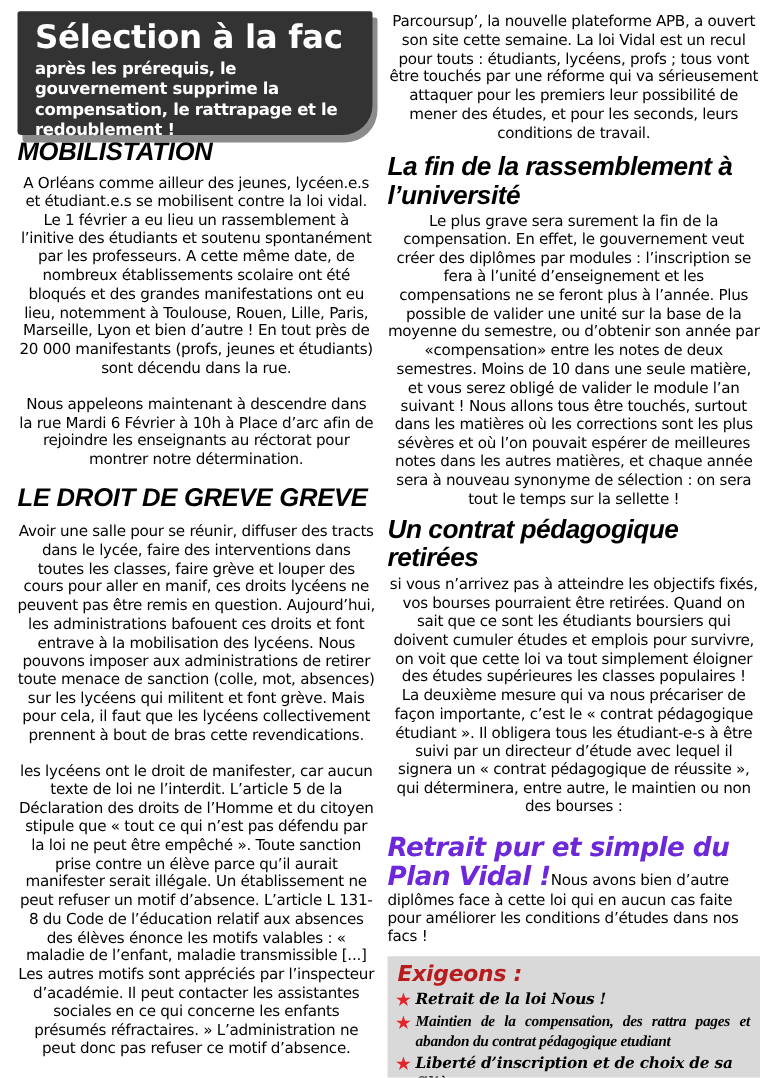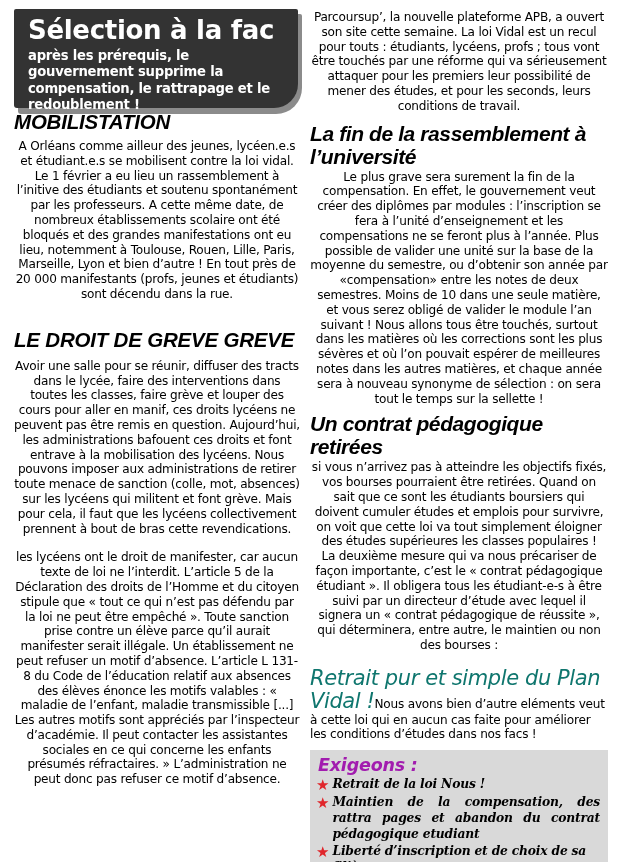--- a/index.html
+++ b/index.html
@@ -106,25 +106,25 @@
   .sp-8 { height: 8px; }
   .sp-10 { height: 10px; }
   .sp-12 { height: 12px; }
   .sp-14 { height: 14px; }
   .sp-16 { height: 16px; }
 
   
   .runin-head {
     font-family: "DejaVu Sans", sans-serif;
     font-style: italic;
-    font-weight: normal;
+    font-weight: bold;
     font-size: 21px;
     line-height: 23px;
     letter-spacing: -0.4px;
-    color: #0f766e;
+    color: #6d28d9;
   }
   .runin-body {
     font-family: "DejaVu Sans", sans-serif;
     font-style: normal;
     font-weight: normal;
     font-size: 12.1px;
     line-height: 14.8px;
     letter-spacing: -0.22px;
     color: #000;
   }
@@ -142,21 +142,21 @@
     width: 298px;
   }
   .demands-title {
     font-family: "DejaVu Sans", sans-serif;
     font-weight: bold;
     font-style: italic;
     font-size: 17.5px;
     line-height: 20px;
     letter-spacing: -0.2px;
     margin: 0 0 1px 2px;
-    color: #a21caf;
+    color: #b91c1c;
   }
   .demand-item {
     display: flex;
     align-items: flex-start;
     margin: 0 0 1px 0;
   }
   .star {
     flex: 0 0 auto;
     color: #e0262b;
     font-size: 15px;
@@ -166,21 +166,21 @@
   }
   .demand-text {
     font-family: "DejaVu Serif", serif;
     font-style: italic;
     font-weight: bold;
     font-size: 12.3px;
     line-height: 16px;
     letter-spacing: -0.2px;
     color: #000;
   }
-  .demand-text.justify { text-align: justify; }
+  .demand-text.justify { text-align: justify; font-family: Liberation Serif, serif; }
 </style>
 </head>
 <body>
 
 <div class="page">
 
   <div class="col col-left">
 
     <div class="banner-wrap">
       <div class="banner-shadow"></div>
@@ -190,20 +190,21 @@
       </div>
     </div>
 
     <div class="sp-16"></div>
 
     <h2 class="sec-head sec-head-upper">MOBILISTATION</h2>
     <div class="sp-6"></div>
     <p class="body">A Orléans comme ailleur des jeunes, lycéen.e.s et étudiant.e.s se mobilisent contre la loi  vidal. Le 1 février a eu lieu un rassemblement à l’initive des étudiants et soutenu spontanément par les professeurs. A cette même date, de nombreux établissements scolaire ont été bloqués et des grandes manifestations ont eu lieu, notemment à Toulouse, Rouen, Lille, Paris, Marseille, Lyon et bien d’autre ! En tout près de 20 000 manifestants (profs, jeunes et étudiants) sont décendu dans la rue.</p>
 
     <div class="sp-14"></div>
+    <p class="body">Nous appeleons maintenant à descendre dans la rue Mardi 6 Février à 10h à Place d’arc afin de rejoindre les enseignants au réctorat pour montrer notre détermination.</p>
 
     <div class="sp-12"></div>
     <h2 class="sec-head sec-head-upper">LE DROIT DE GREVE GREVE</h2>
     <div class="sp-8"></div>
     <p class="body">Avoir une salle pour se réunir, diffuser des tracts dans le lycée, faire des interventions dans toutes les classes, faire grève et louper des cours pour aller en manif, ces droits lycéens ne peuvent pas être remis en question. Aujourd’hui, les administrations bafouent ces droits et font entrave à la mobilisation des lycéens. Nous pouvons imposer aux administrations de retirer toute menace de sanction (colle, mot, absences) sur les  lycéens qui militent et font grève. Mais pour cela, il faut que les lycéens collectivement prennent à bout de bras cette revendications.</p>
 
     <div class="sp-14"></div>
     <p class="body">les lycéens ont le droit de manifester, car aucun texte de loi ne l’interdit. L’article 5 de la Déclaration des droits de l’Homme et du citoyen stipule que « tout ce qui n’est pas défendu par la loi ne peut être empêché ». Toute sanction prise contre un élève parce qu’il aurait manifester serait illégale. Un établissement ne peut refuser un motif d’absence. L’article L 131-8 du Code de l’éducation relatif aux absences des élèves énonce les motifs valables : « maladie de l’enfant, maladie transmissible [...] Les autres motifs sont appréciés par l’inspecteur d’académie. Il peut contacter les assistantes sociales en ce qui concerne les enfants présumés réfractaires. » L’administration ne peut donc pas refuser ce motif d’absence.</p>
 
   </div>
@@ -218,21 +219,21 @@
     <div class="sp-2"></div>
     <p class="body">Le plus grave sera surement la fin de la compensation. En effet, le gouvernement veut créer des diplômes par modules : l’inscription se fera à l’unité d’enseignement et les compensations ne se feront plus à l’année. Plus possible de valider une unité sur la base de la moyenne du semestre, ou d’obtenir son année par «compensation» entre les notes de deux semestres. Moins de 10 dans une seule matière, et vous serez obligé de valider le module l’an suivant ! Nous allons tous être touchés, surtout dans les matières où les corrections sont les plus sévères et où l’on pouvait espérer de meilleures notes dans les autres matières, et chaque année sera à nouveau synonyme de sélection : on sera tout le temps sur la sellette !</p>
 
     <div class="sp-6"></div>
     <h2 class="sec-head">Un contrat pédagogique retirées</h2>
     <div class="sp-2"></div>
     <p class="body">si vous n’arrivez pas à atteindre les objectifs fixés, vos bourses pourraient être retirées. Quand on sait que ce sont les étudiants boursiers qui doivent cumuler études et emplois pour survivre, on voit que cette loi va tout simplement éloigner des études supérieures les classes populaires !</p>
     <p class="body">La deuxième mesure qui va nous précariser de façon importante, c’est le « contrat pédagogique étudiant ». Il obligera tous les étudiant-e-s à être suivi par un directeur d’étude avec lequel il signera un « contrat pédagogique de réussite », qui déterminera, entre autre, le maintien ou non des bourses :</p>
 
     <div class="sp-14"></div>
-    <p class="runin-para"><span class="runin-head">Retrait pur et simple du Plan Vidal !</span><span class="runin-body">Nous avons bien d’autre eléments veut à cette loi qui en aucun cas faite pour améliorer les conditions d’études dans nos facs !</span></p>
+    <p class="runin-para"><span class="runin-head">Retrait pur et simple du Plan Vidal !</span><span class="runin-body">Nous avons bien d’autre diplômes face à cette loi qui en aucun cas faite pour améliorer les conditions d’études dans nos facs !</span></p>
 
     <div class="sp-8"></div>
 
     <div class="demands">
       <div class="demands-title">Exigeons :</div>
 
       <div class="demand-item">
         <span class="star">★</span>
         <span class="demand-text">Retrait de la loi Nous !</span>
       </div>

